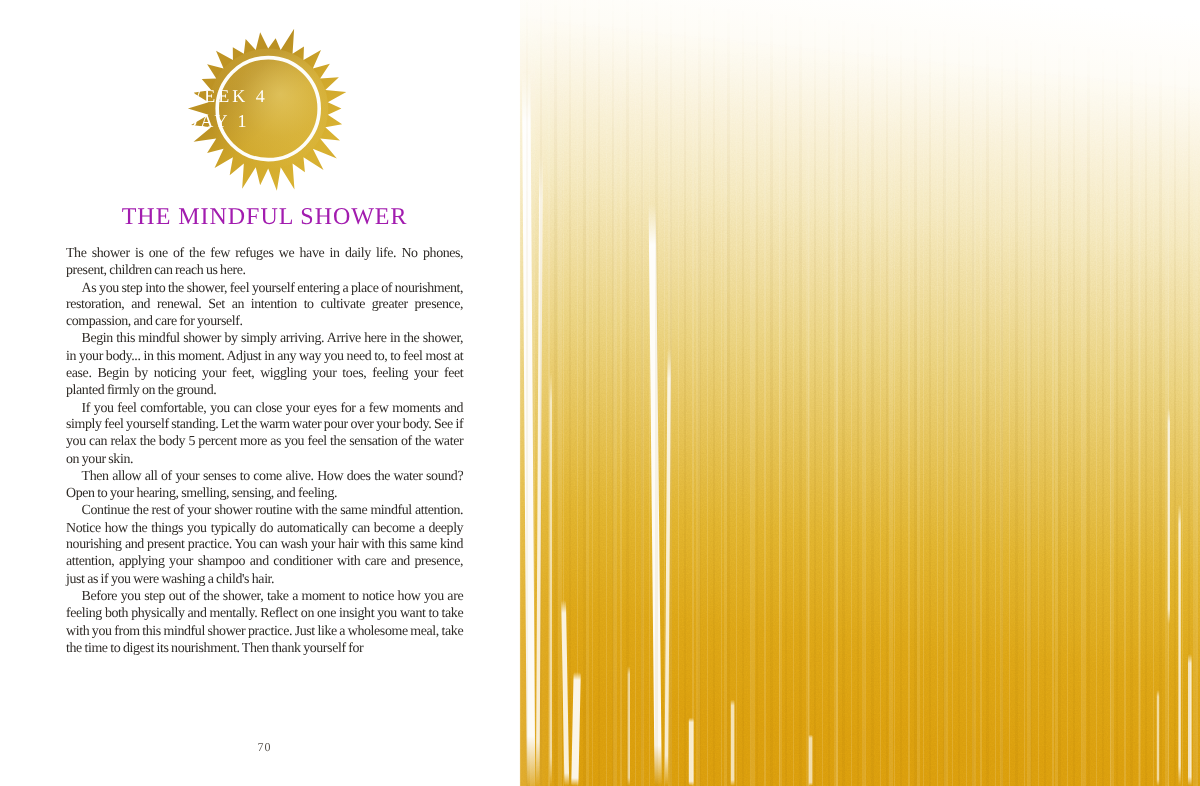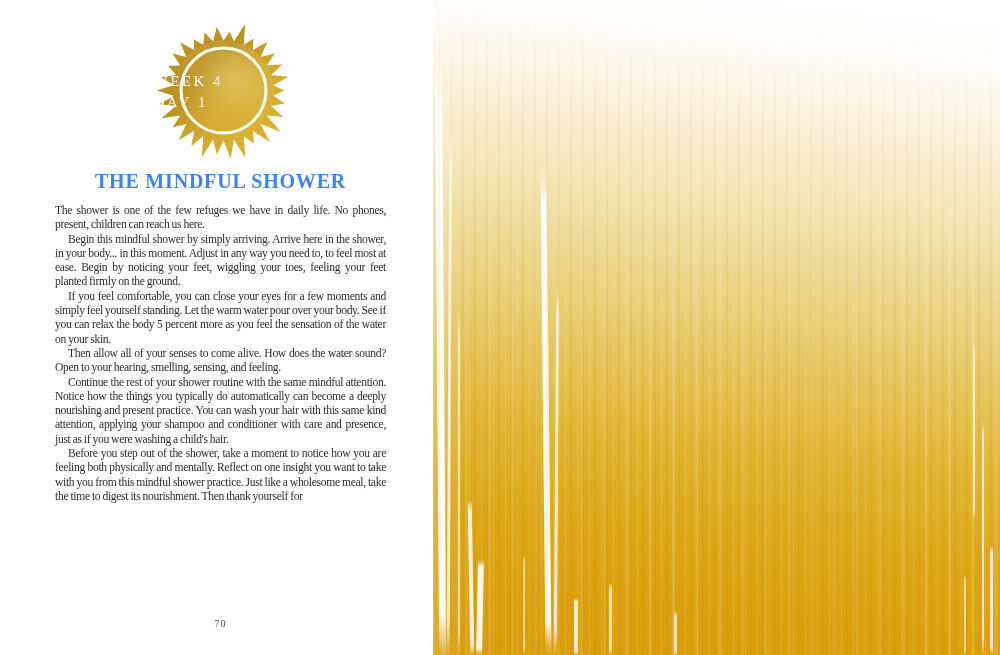--- a/index.html
+++ b/index.html
@@ -16,22 +16,22 @@
     position:absolute; inset:0; display:flex; flex-direction:column;
     align-items:flex-start; justify-content:center; gap:1px; padding-top:2px;
     color:var(--badge-text,#fff); pointer-events:none;
   }
   .badge-text span{
     font-size:15px; line-height:20px; letter-spacing:2.5px; text-indent:2.5px;
     font-family:"Liberation Serif", serif;
   }
   .chapter-title{
     position:absolute; left:55px; top:170px; width:331px; margin:0;
-    text-align:center; font-size:20px; font-weight:bold;
-    letter-spacing:0.8px; color:#3b82f6;
+    text-align:center; font-size:20px; font-weight:normal;
+    letter-spacing:0.8px; color:#a21caf;
   }
   .body-text{
     position:absolute; left:55px; top:204px; width:331px;
     color:var(--ink,#2f2b27);
     font-size:11.6px; line-height:14.3px; letter-spacing:-0.32px; word-spacing:-0.4px;
     text-align:justify;
   }
   .body-text p{margin:0; text-indent:13px;}
   .body-text p.no-indent{text-indent:0;}
   .page-number{
@@ -105,20 +105,21 @@
       <div class="badge-text">
         <span>WEEK 4</span>
         <span>DAY 1</span>
       </div>
     </div>
 
     <h1 class="chapter-title">THE MINDFUL SHOWER</h1>
 
     <div class="body-text">
       <p class="no-indent">The shower is one of the few refuges we have in daily life. No phones, present, children can reach us here.</p>
+      <p>As you step into the shower, feel yourself entering a place of nourishment, restoration, and renewal. Set an intention to cultivate greater presence, compassion, and care for yourself.</p>
       <p>Begin this mindful shower by simply arriving. Arrive here in the shower, in your body... in this moment. Adjust in any way you need to, to feel most at ease. Begin by noticing your feet, wiggling your toes, feeling your feet planted firmly on the ground.</p>
       <p>If you feel comfortable, you can close your eyes for a few moments and simply feel yourself standing. Let the warm water pour over your body. See if you can relax the body 5 percent more as you feel the sensation of the water on your skin.</p>
       <p>Then allow all of your senses to come alive. How does the water sound? Open to your hearing, smelling, sensing, and feeling.</p>
       <p>Continue the rest of your shower routine with the same mindful attention. Notice how the things you typically do automatically can become a deeply nourishing and present practice. You can wash your hair with this same kind attention, applying your shampoo and conditioner with care and presence, just as if you were washing a child's hair.</p>
       <p>Before you step out of the shower, take a moment to notice how you are feeling both physically and mentally. Reflect on one insight you want to take with you from this mindful shower practice. Just like a wholesome meal, take the time to digest its nourishment. Then thank yourself for</p>
     </div>
 
     <div class="page-number">70</div>
   </section>
 

